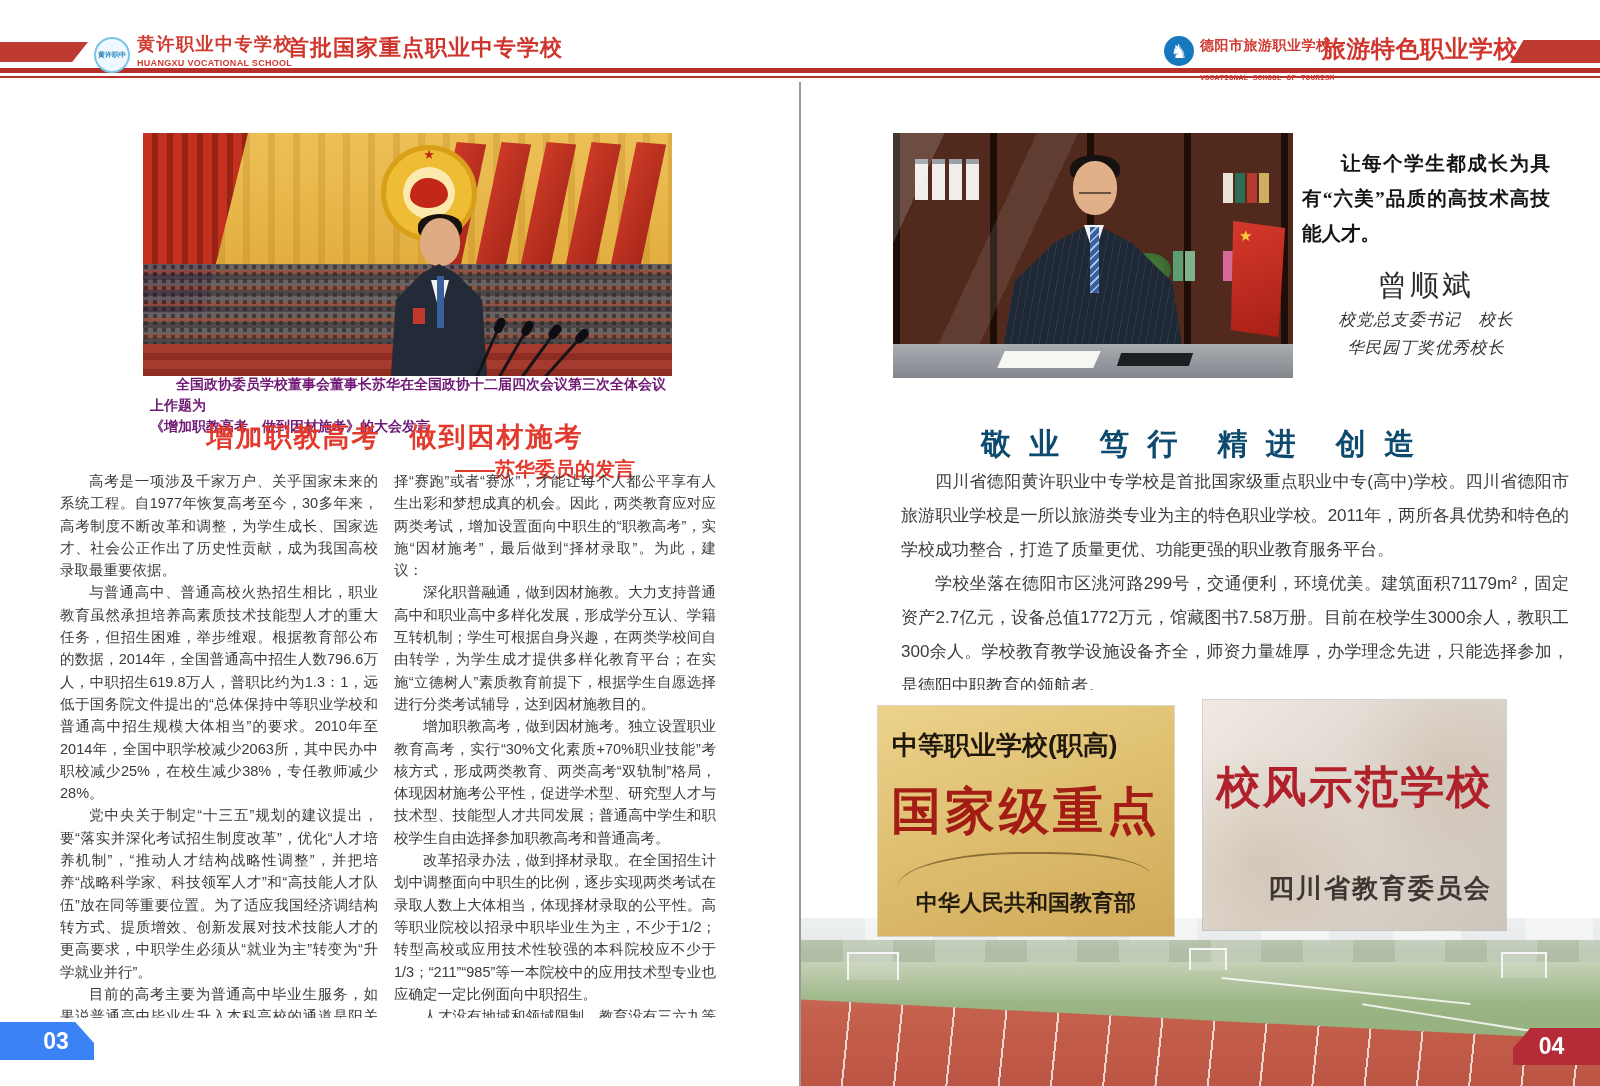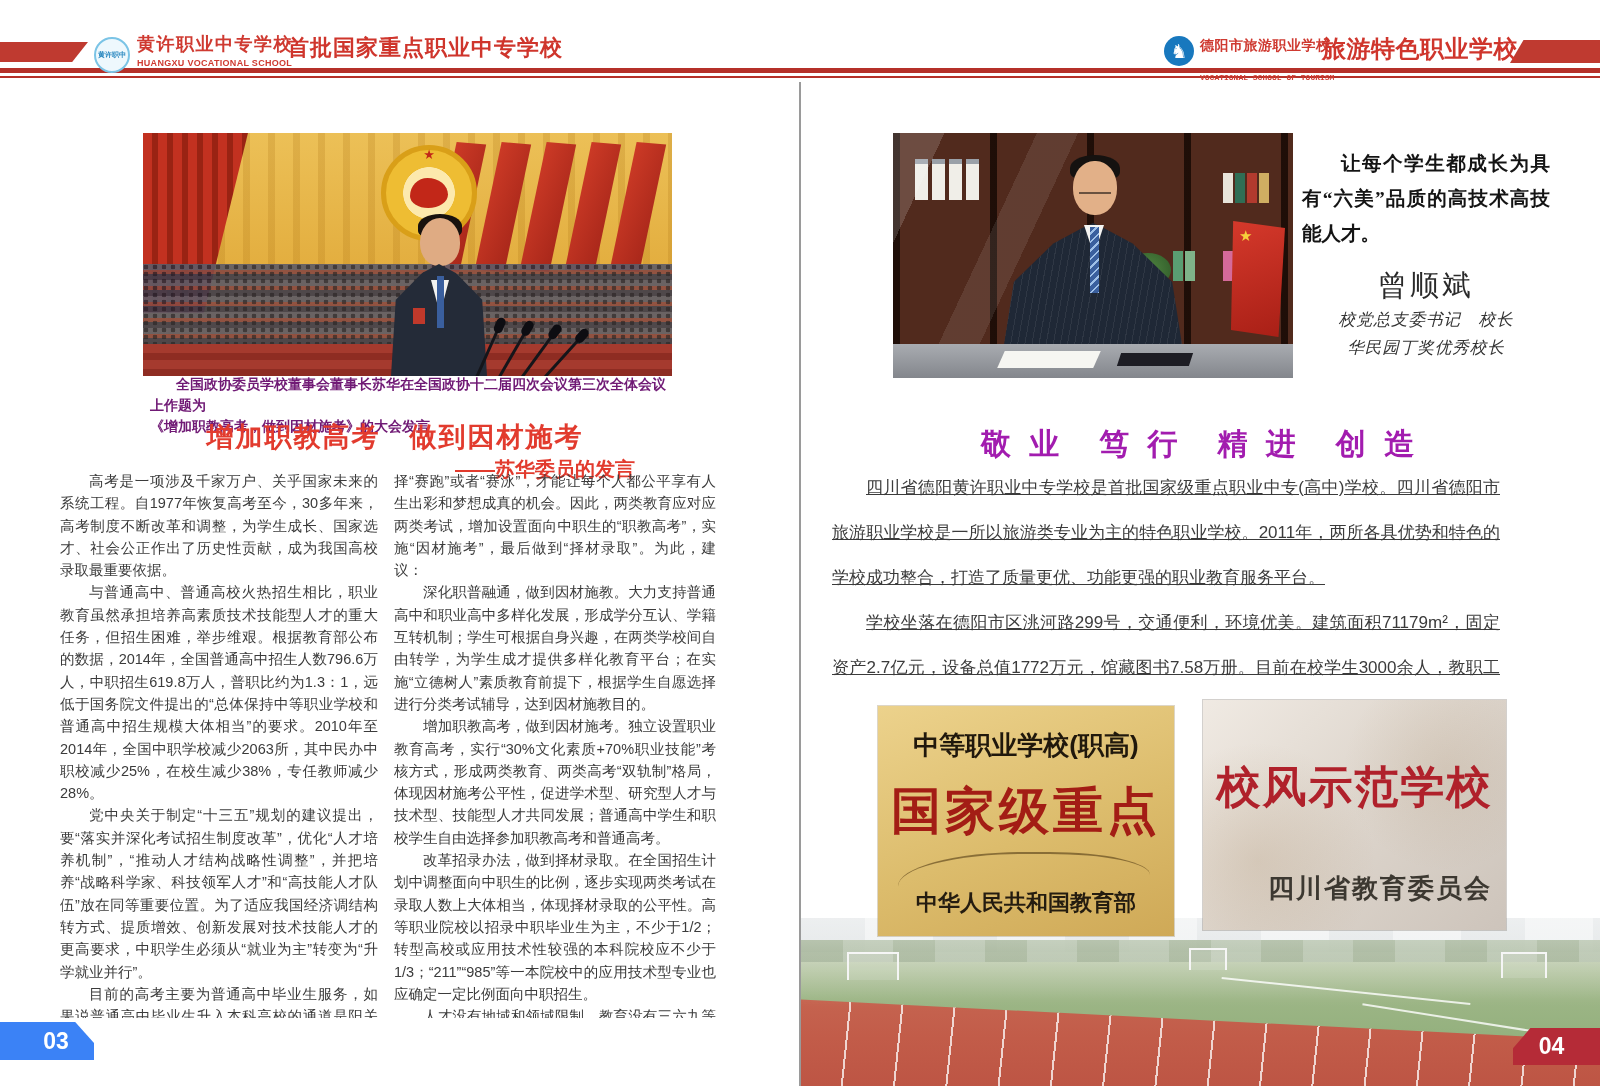--- a/index.html
+++ b/index.html
@@ -139,22 +139,22 @@
     background:repeating-linear-gradient(135deg,#3a5f9e 0 4px,#9fc0e8 4px 6px);}
 
   .pr-quote{left:1302px;top:146px;width:248px;font-family:"Liberation Serif","DejaVu Serif",serif;
     font-weight:bold;font-size:19.5px;line-height:35px;color:#141414;text-indent:2em;text-align:justify;}
   .pr-name{left:1302px;top:266px;width:248px;text-align:center;font-size:29px;color:#2a2a2a;letter-spacing:3px;}
   .pr-titles{left:1302px;top:306px;width:248px;text-align:center;
     font-family:"Liberation Serif","DejaVu Serif",serif;font-style:italic;font-size:16.5px;
     line-height:28px;color:#333;letter-spacing:1px;}
 
   .motto{left:870px;top:424px;width:660px;text-align:center;font-size:30px;font-weight:bold;
-    color:#a21caf;letter-spacing:5px;}
-  .intro{left:832px;top:465px;width:668px;font-size:17px;line-height:45px;color:#3b3b3b;text-align:justify;text-decoration:underline;}
+    color:#0c4a6e;letter-spacing:5px;}
+  .intro{left:901px;top:465px;width:668px;font-size:17px;line-height:34px;color:#3b3b3b;text-align:justify;}
   .intro p{margin:0;text-indent:2em;}
   .hr-divider{left:878px;top:694px;width:654px;height:1px;background:#9a9a9a;}
 
   
   .bg-field{left:801px;top:690px;width:799px;height:396px;overflow:hidden;}
   .fld-buildings{position:absolute;left:0;top:228px;width:100%;height:34px;opacity:.7;
     background:repeating-linear-gradient(90deg,#d4d9db 0 64px,#e7eaeb 64px 132px);}
   .fld-trees{position:absolute;left:0;top:250px;width:100%;height:26px;opacity:.9;
     background:repeating-linear-gradient(90deg,#97a989 0 42px,#abbaa0 42px 92px);}
   .fld-grass{position:absolute;left:0;top:272px;width:100%;height:96px;
@@ -166,21 +166,21 @@
     background:linear-gradient(180deg,#c86a55,#c25c49 60%,#bd5544);
     clip-path:polygon(0 28%,100% 62%,100% 100%,0 100%);}
   .fld-track::after{content:"";position:absolute;inset:0;
     background:repeating-linear-gradient(96deg,rgba(255,255,255,.75) 0 2px,rgba(255,255,255,0) 2px 52px);}
   .fld-haze{position:absolute;inset:0;
     background:linear-gradient(180deg,#fff 0,#fff 30%,rgba(255,255,255,.6) 50%,rgba(255,255,255,.18) 66%,rgba(255,255,255,0) 80%);}
 
   
   .plaque-left{left:878px;top:706px;width:296px;height:230px;
     background:linear-gradient(160deg,#ecd28c,#dcbc6c 55%,#cfa957);box-shadow:0 0 0 1px rgba(120,90,30,.25);}
-  .plq-top{position:absolute;left:0;top:22px;width:100%;text-align:center;font-size:26px;font-weight:bold;color:#20180c;}
+  .plq-top{position:absolute;left:14px;top:22px;width:100%;text-align:left;font-size:26px;font-weight:bold;color:#20180c;}
   .plq-main{position:absolute;left:0;top:72px;width:100%;text-align:center;font-size:50px;font-weight:bold;
     color:#a31d15;letter-spacing:4px;font-family:"Liberation Serif","DejaVu Serif",serif;}
   .plq-curve{position:absolute;left:20px;top:146px;width:252px;height:36px;
     border-top:2px solid rgba(70,48,12,.55);border-radius:50% 40% 0 0/90% 60% 0 0;}
   .plq-bottom{position:absolute;left:0;bottom:18px;width:100%;text-align:center;font-size:22px;font-weight:bold;color:#241c10;}
   .plaque-right{left:1203px;top:700px;width:303px;height:230px;
     background:
       radial-gradient(circle at 18% 70%,rgba(150,110,60,.16),rgba(0,0,0,0) 40%),
       radial-gradient(circle at 80% 30%,rgba(150,110,60,.12),rgba(0,0,0,0) 35%),
       linear-gradient(135deg,#f0eae3,#ddd5cc 50%,#cdc4bb);

